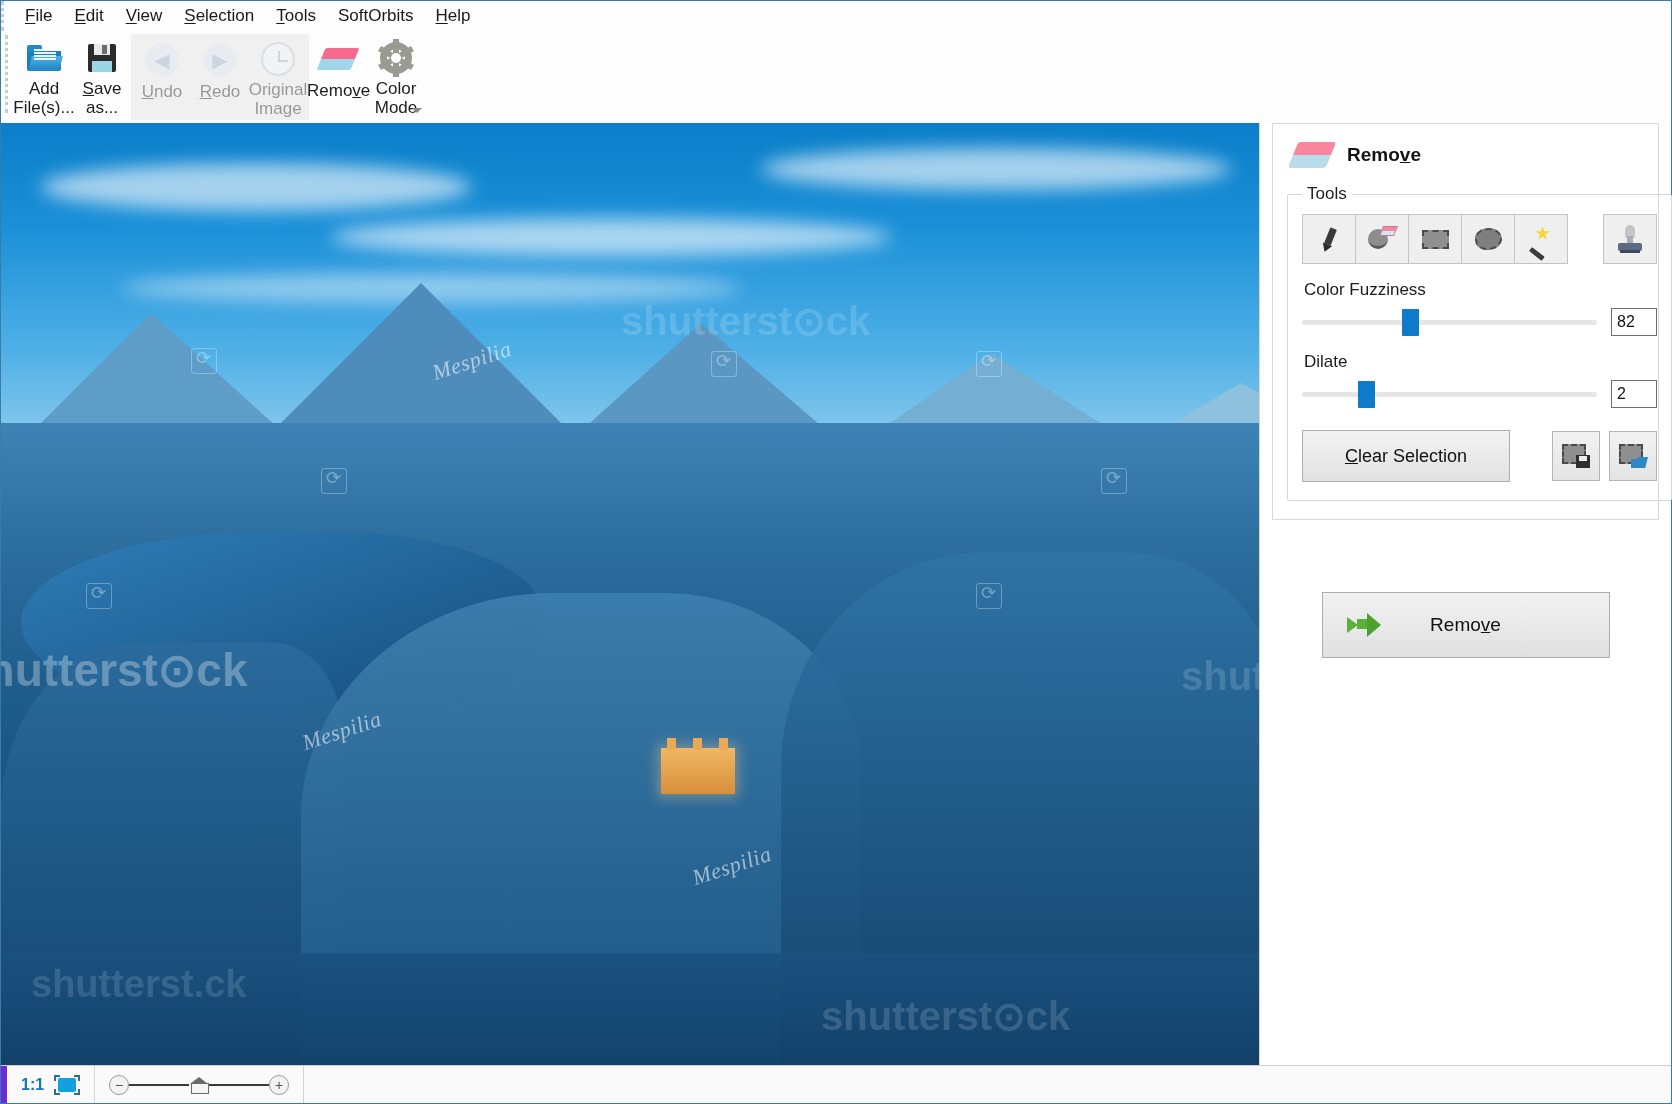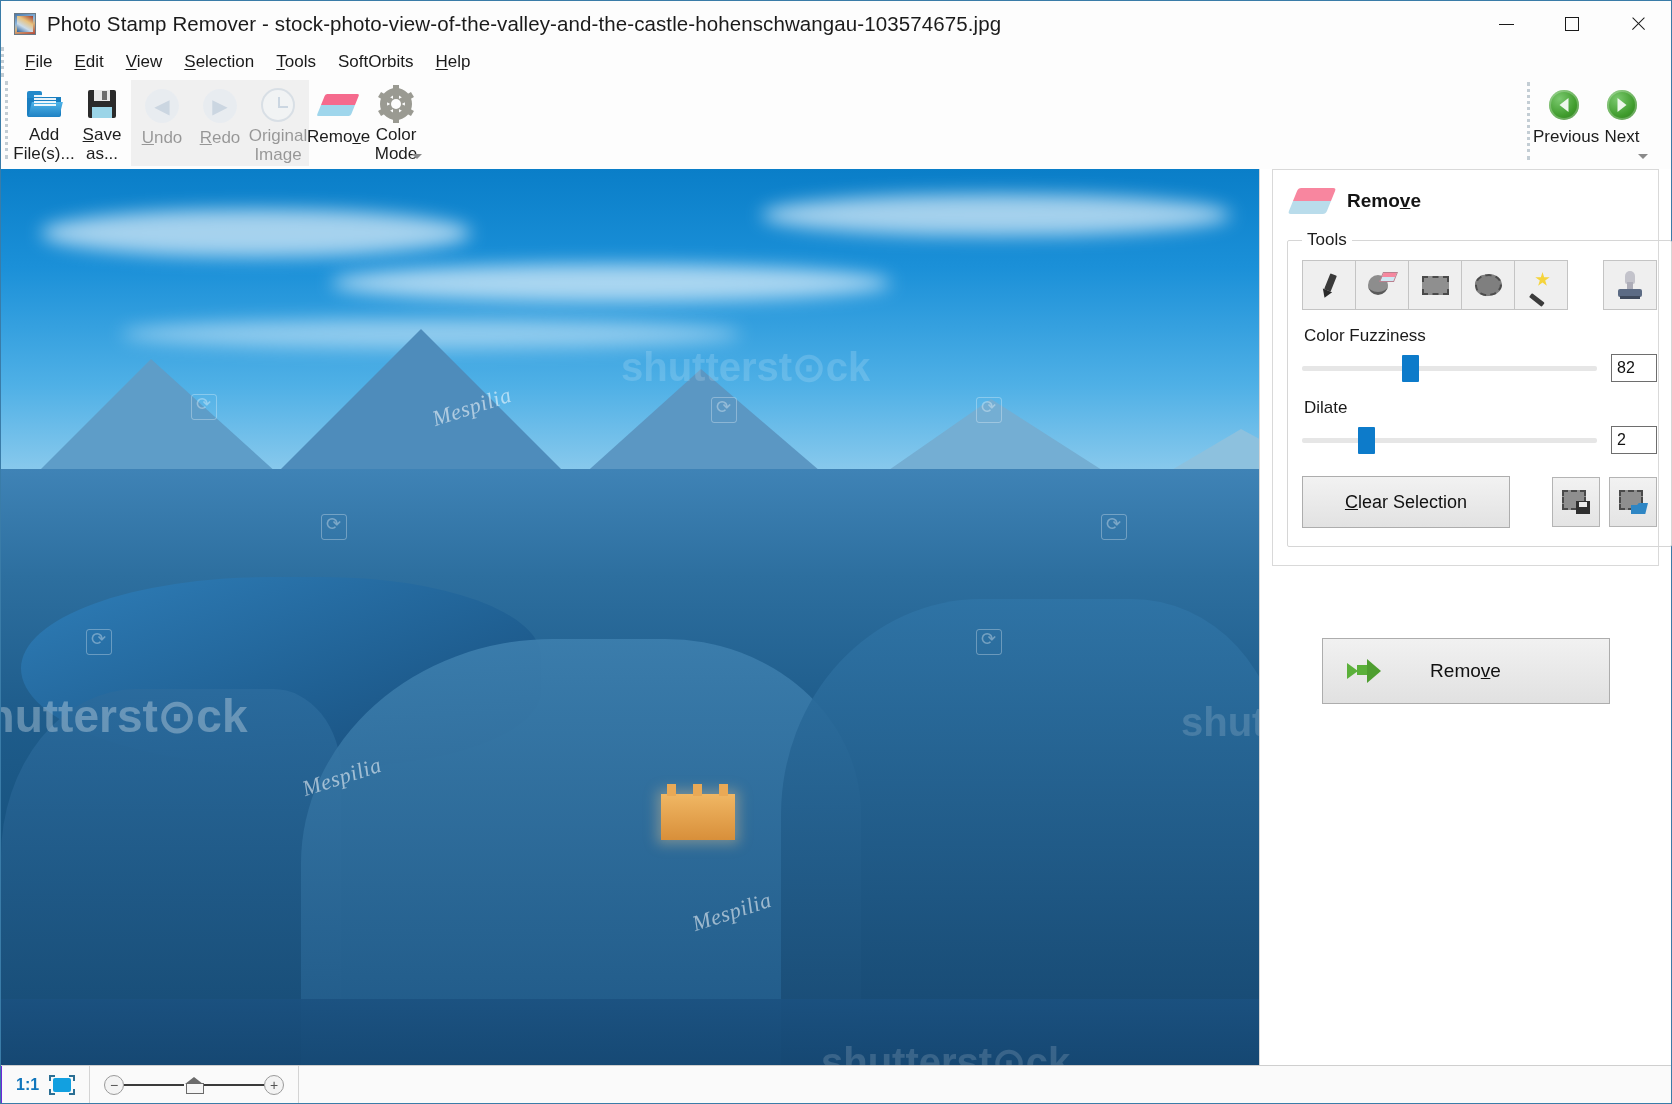--- a/index.html
+++ b/index.html
@@ -359,21 +359,21 @@
 
   
   .statusbar {
     height:38px; flex:0 0 38px; display:flex; align-items:stretch;
     background:#fafafa; border-top:1px solid #cfcfcf;
   }
   .sb-cell {
     display:flex; align-items:center; padding: 0 14px;
     border-right:1px solid #d4d4d4; font-size:17px; color:#1a1a1a;
   }
-  .sb-cell.first { border-left:1px solid #6d28d9;justify-content:space-between; }
+  .sb-cell.first { border-left:6px solid #6d28d9;justify-content:space-between; }
   .zoom11 { font-weight:bold; color:#1176bc; font-size:16px; }
   .fitbtn { width:26px;height:20px; position:relative; margin-left:10px; }
   .fitbtn .bk { position:absolute; left:4px; top:3px; width:18px; height:14px; background:#12a0e0; border-radius:2px; }
   .fitbtn .c1,.fitbtn .c2,.fitbtn .c3,.fitbtn .c4 {
     position:absolute; width:6px;height:6px; border:2px solid #2b6f94;
   }
   .fitbtn .c1{left:0;top:0;border-right:none;border-bottom:none;}
   .fitbtn .c2{right:0;top:0;border-left:none;border-bottom:none;}
   .fitbtn .c3{left:0;bottom:0;border-right:none;border-top:none;}
   .fitbtn .c4{right:0;bottom:0;border-left:none;border-top:none;}
@@ -393,35 +393,20 @@
   .infoi { width:22px;height:22px;border-radius:50%;background:#1b8fd0;color:#fff;
     display:flex;align-items:center;justify-content:center;font-size:14px;font-weight:bold;font-family:"Liberation Serif",serif;}
   .resize-grip { width:18px; height:18px; align-self:flex-end; margin:0 3px 3px 0; position:relative; }
   .resize-grip i { position:absolute; width:3px;height:3px;background:#b0b0b0; }
 </style>
 </head>
 <body>
 
 <div class="app">
 
-  <div class="titlebar">
-    <div class="title-icon"></div>
-    <div class="title-text">Photo Stamp Remover - stock-photo-view-of-the-valley-and-the-castle-hohenschwangau-103574675.jpg</div>
-    <div class="winbtns">
-      <div class="winbtn">
-          <div class="gl-min"></div>
-        </div>
-      <div class="winbtn">
-          <div class="gl-max"></div>
-        </div>
-      <div class="winbtn close">
-          <div class="gl-close"></div>
-        </div>
-    </div>
-  </div>
 
   <div class="menubar">
     <div class="menu-item"><u>F</u><span>ile</span></div>
     <div class="menu-item"><u>E</u>dit</div>
     <div class="menu-item"><u>V</u>iew</div>
     <div class="menu-item"><u>S</u>election</div>
     <div class="menu-item"><u>T</u>ools</div>
     <div class="menu-item"><span>SoftOrbits</span></div>
     <div class="menu-item"><u>H</u>elp</div>
   </div>
@@ -511,36 +496,20 @@
             <div class="h"></div>
           </div>
       </div>
       <div class="tb-lbl">
         <span>Color</span><br>
         <span>Mode</span>
       </div>
       <div class="tb-morearrow"></div>
     </div>
 
-    <div class="nav-group">
-      <div class="tb-sep"></div>
-      <div class="tb-btn">
-        <div class="tb-ico">
-            <div class="ic-nav prev"></div>
-          </div>
-        <div class="tb-lbl">Previous</div>
-      </div>
-      <div class="tb-btn">
-        <div class="tb-ico">
-            <div class="ic-nav next"></div>
-          </div>
-        <div class="tb-lbl">Next</div>
-        <div class="tb-morearrow"></div>
-      </div>
-    </div>
   </div>
 
   <div class="body">
 
     <div class="canvas-wrap">
       <div class="photo">
         <div class="sky"></div>
         <div class="cloud" style="left:40px;top:40px;width:430px;height:48px;"></div>
         <div class="cloud" style="left:330px;top:95px;width:560px;height:38px;"></div>
         <div class="cloud" style="left:760px;top:25px;width:470px;height:42px;"></div>
@@ -565,20 +534,21 @@
         <div class="castle" style="left:660px;top:625px;">
           <i style="left:6px;"></i>
             <i style="left:32px;"></i>
             <i style="left:58px;"></i>
         </div>
 
         <div class="wm-big" style="left:-40px;top:520px;transform:rotate(0deg);">shutterst⊙ck</div>
         <div class="wm-big" style="left:620px;top:175px;font-size:40px;opacity:.5;">shutterst⊙ck</div>
         <div class="wm-big" style="left:820px;top:870px;font-size:40px;opacity:.5;">shutterst⊙ck</div>
         <div class="wm-big" style="left:1180px;top:530px;font-size:40px;opacity:.5;">shutterst⊙</div>
+        <div class="wm-big" style="left:30px;top:840px;font-size:38px;opacity:.45;">shutterst.ck</div>
         <div class="wm mes" style="left:430px;top:225px;transform:rotate(-18deg);">Mespilia</div>
         <div class="wm mes" style="left:300px;top:595px;transform:rotate(-18deg);">Mespilia</div>
         <div class="wm mes" style="left:690px;top:730px;transform:rotate(-18deg);">Mespilia</div>
         <div class="wmtile" style="left:190px;top:225px;"></div>
         <div class="wmtile" style="left:710px;top:228px;"></div>
         <div class="wmtile" style="left:975px;top:228px;"></div>
         <div class="wmtile" style="left:320px;top:345px;"></div>
         <div class="wmtile" style="left:1100px;top:345px;"></div>
         <div class="wmtile" style="left:85px;top:460px;"></div>
         <div class="wmtile" style="left:975px;top:460px;"></div>

